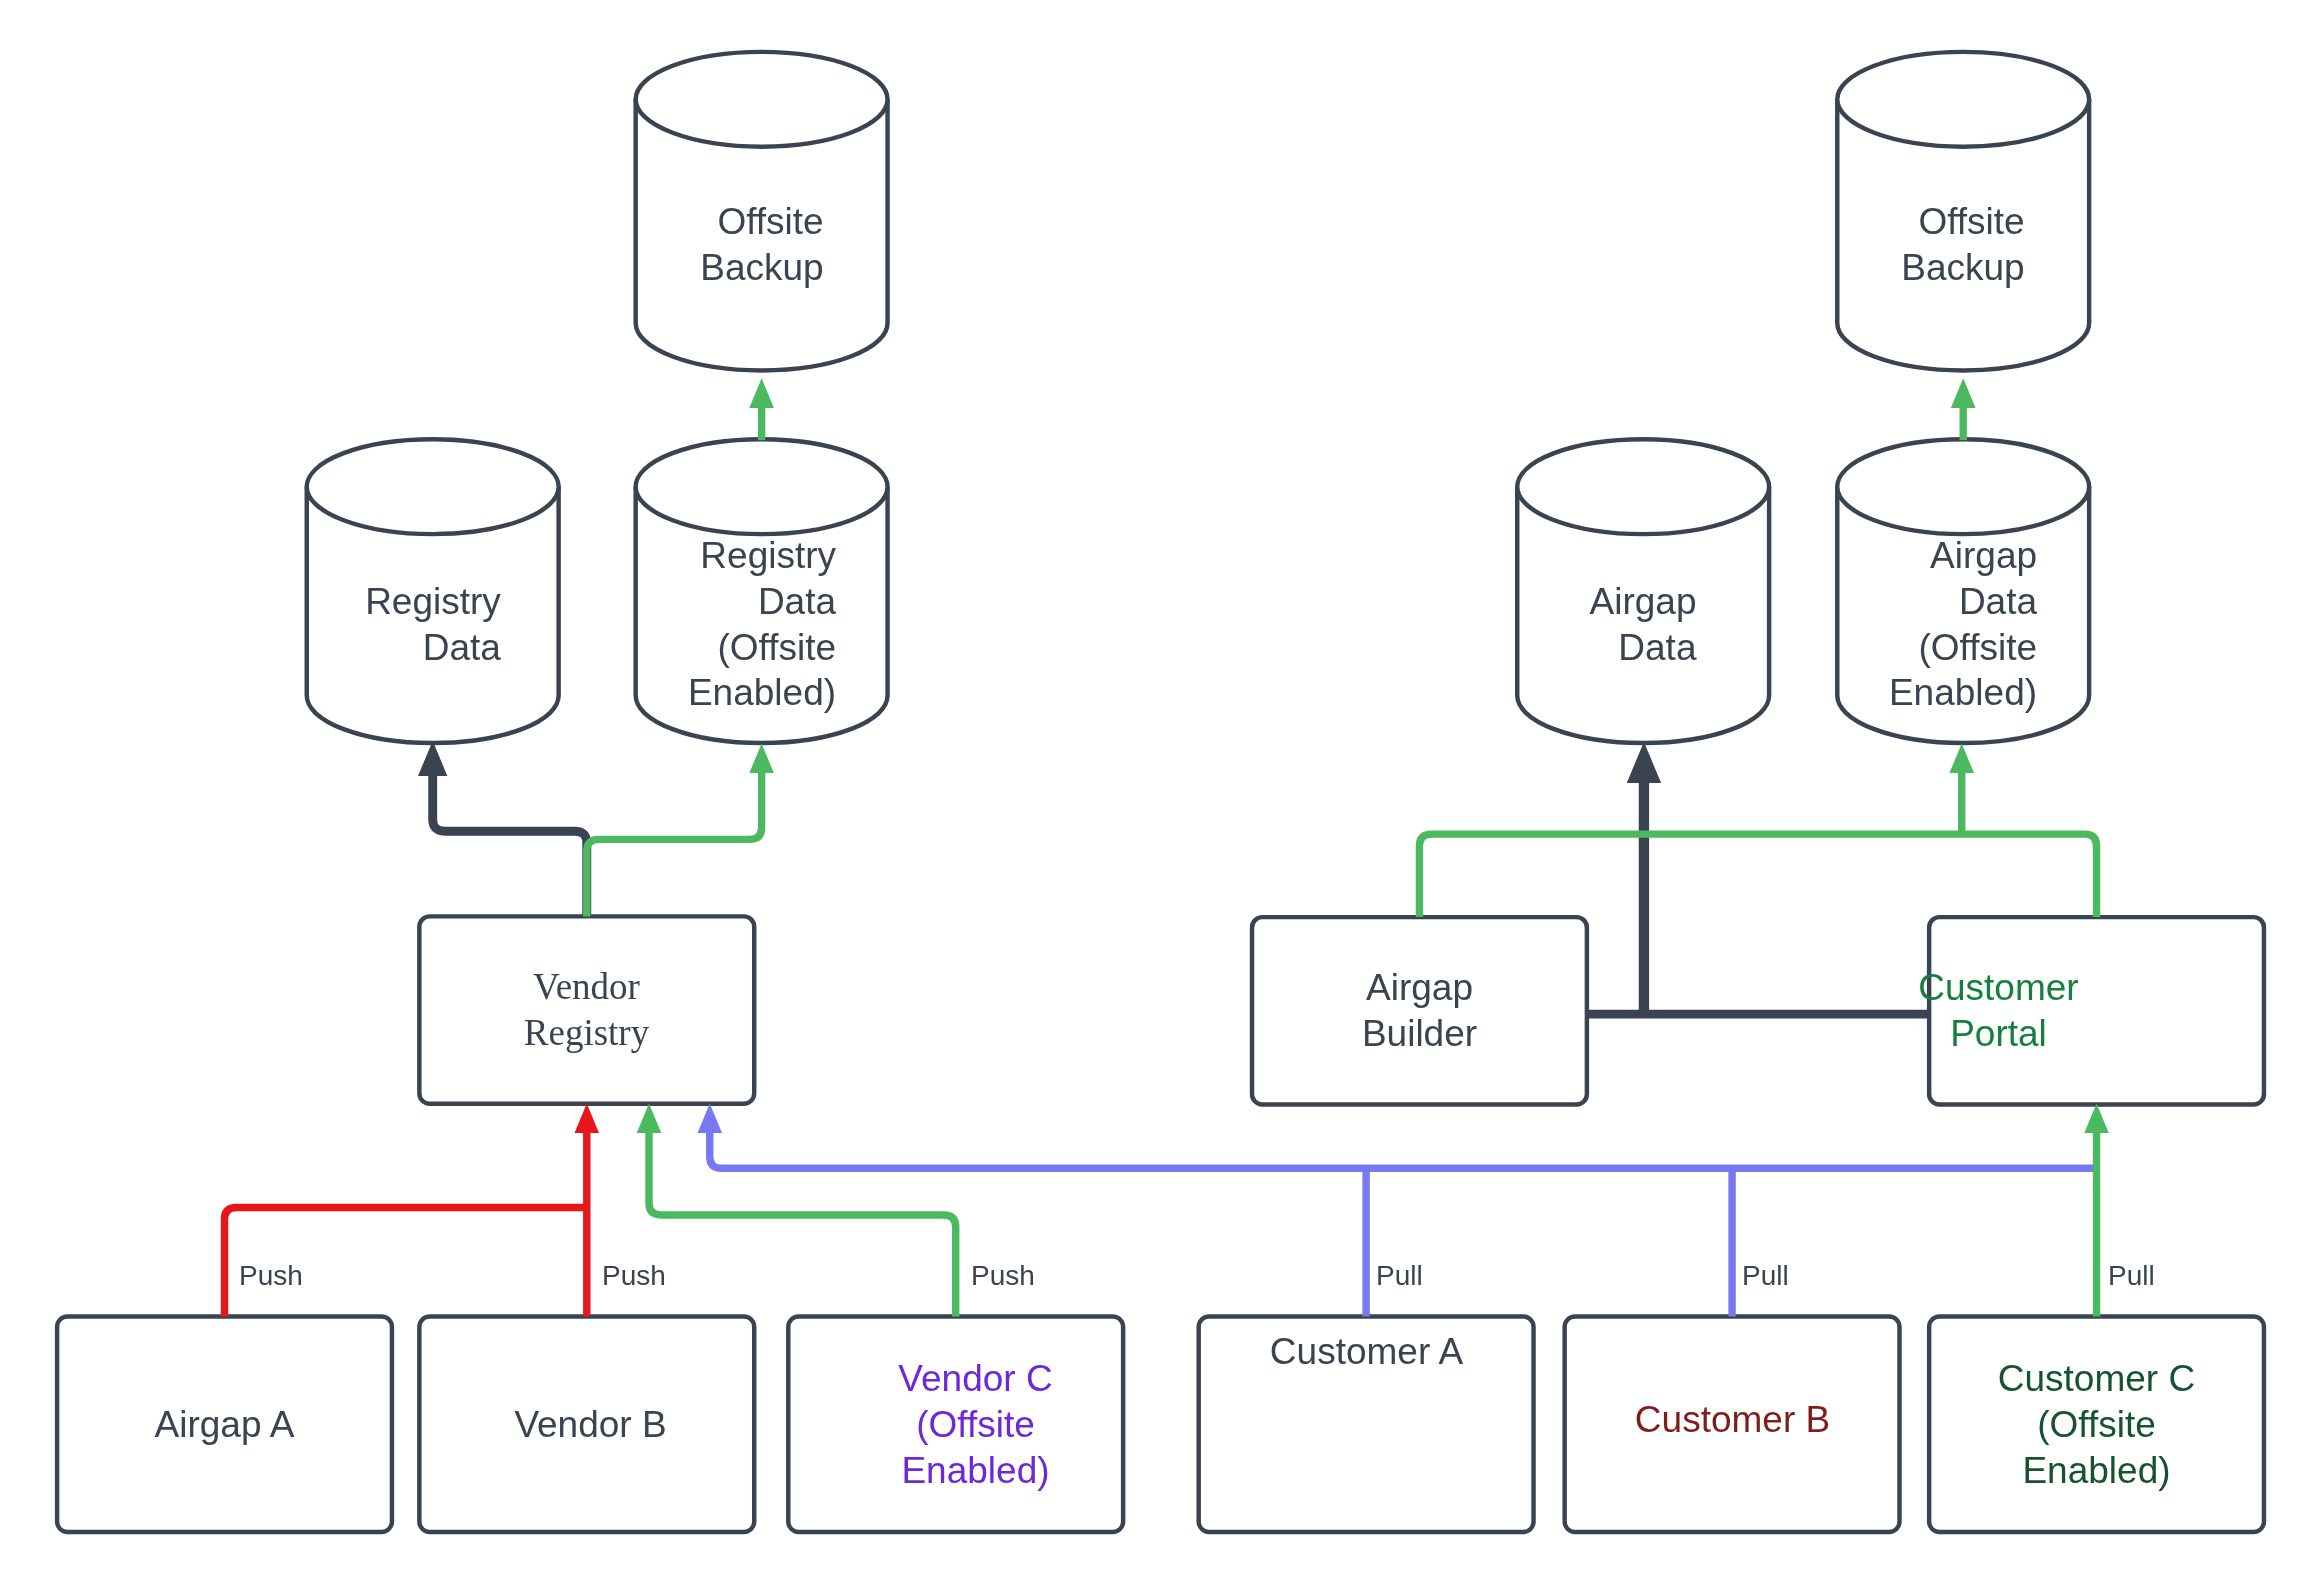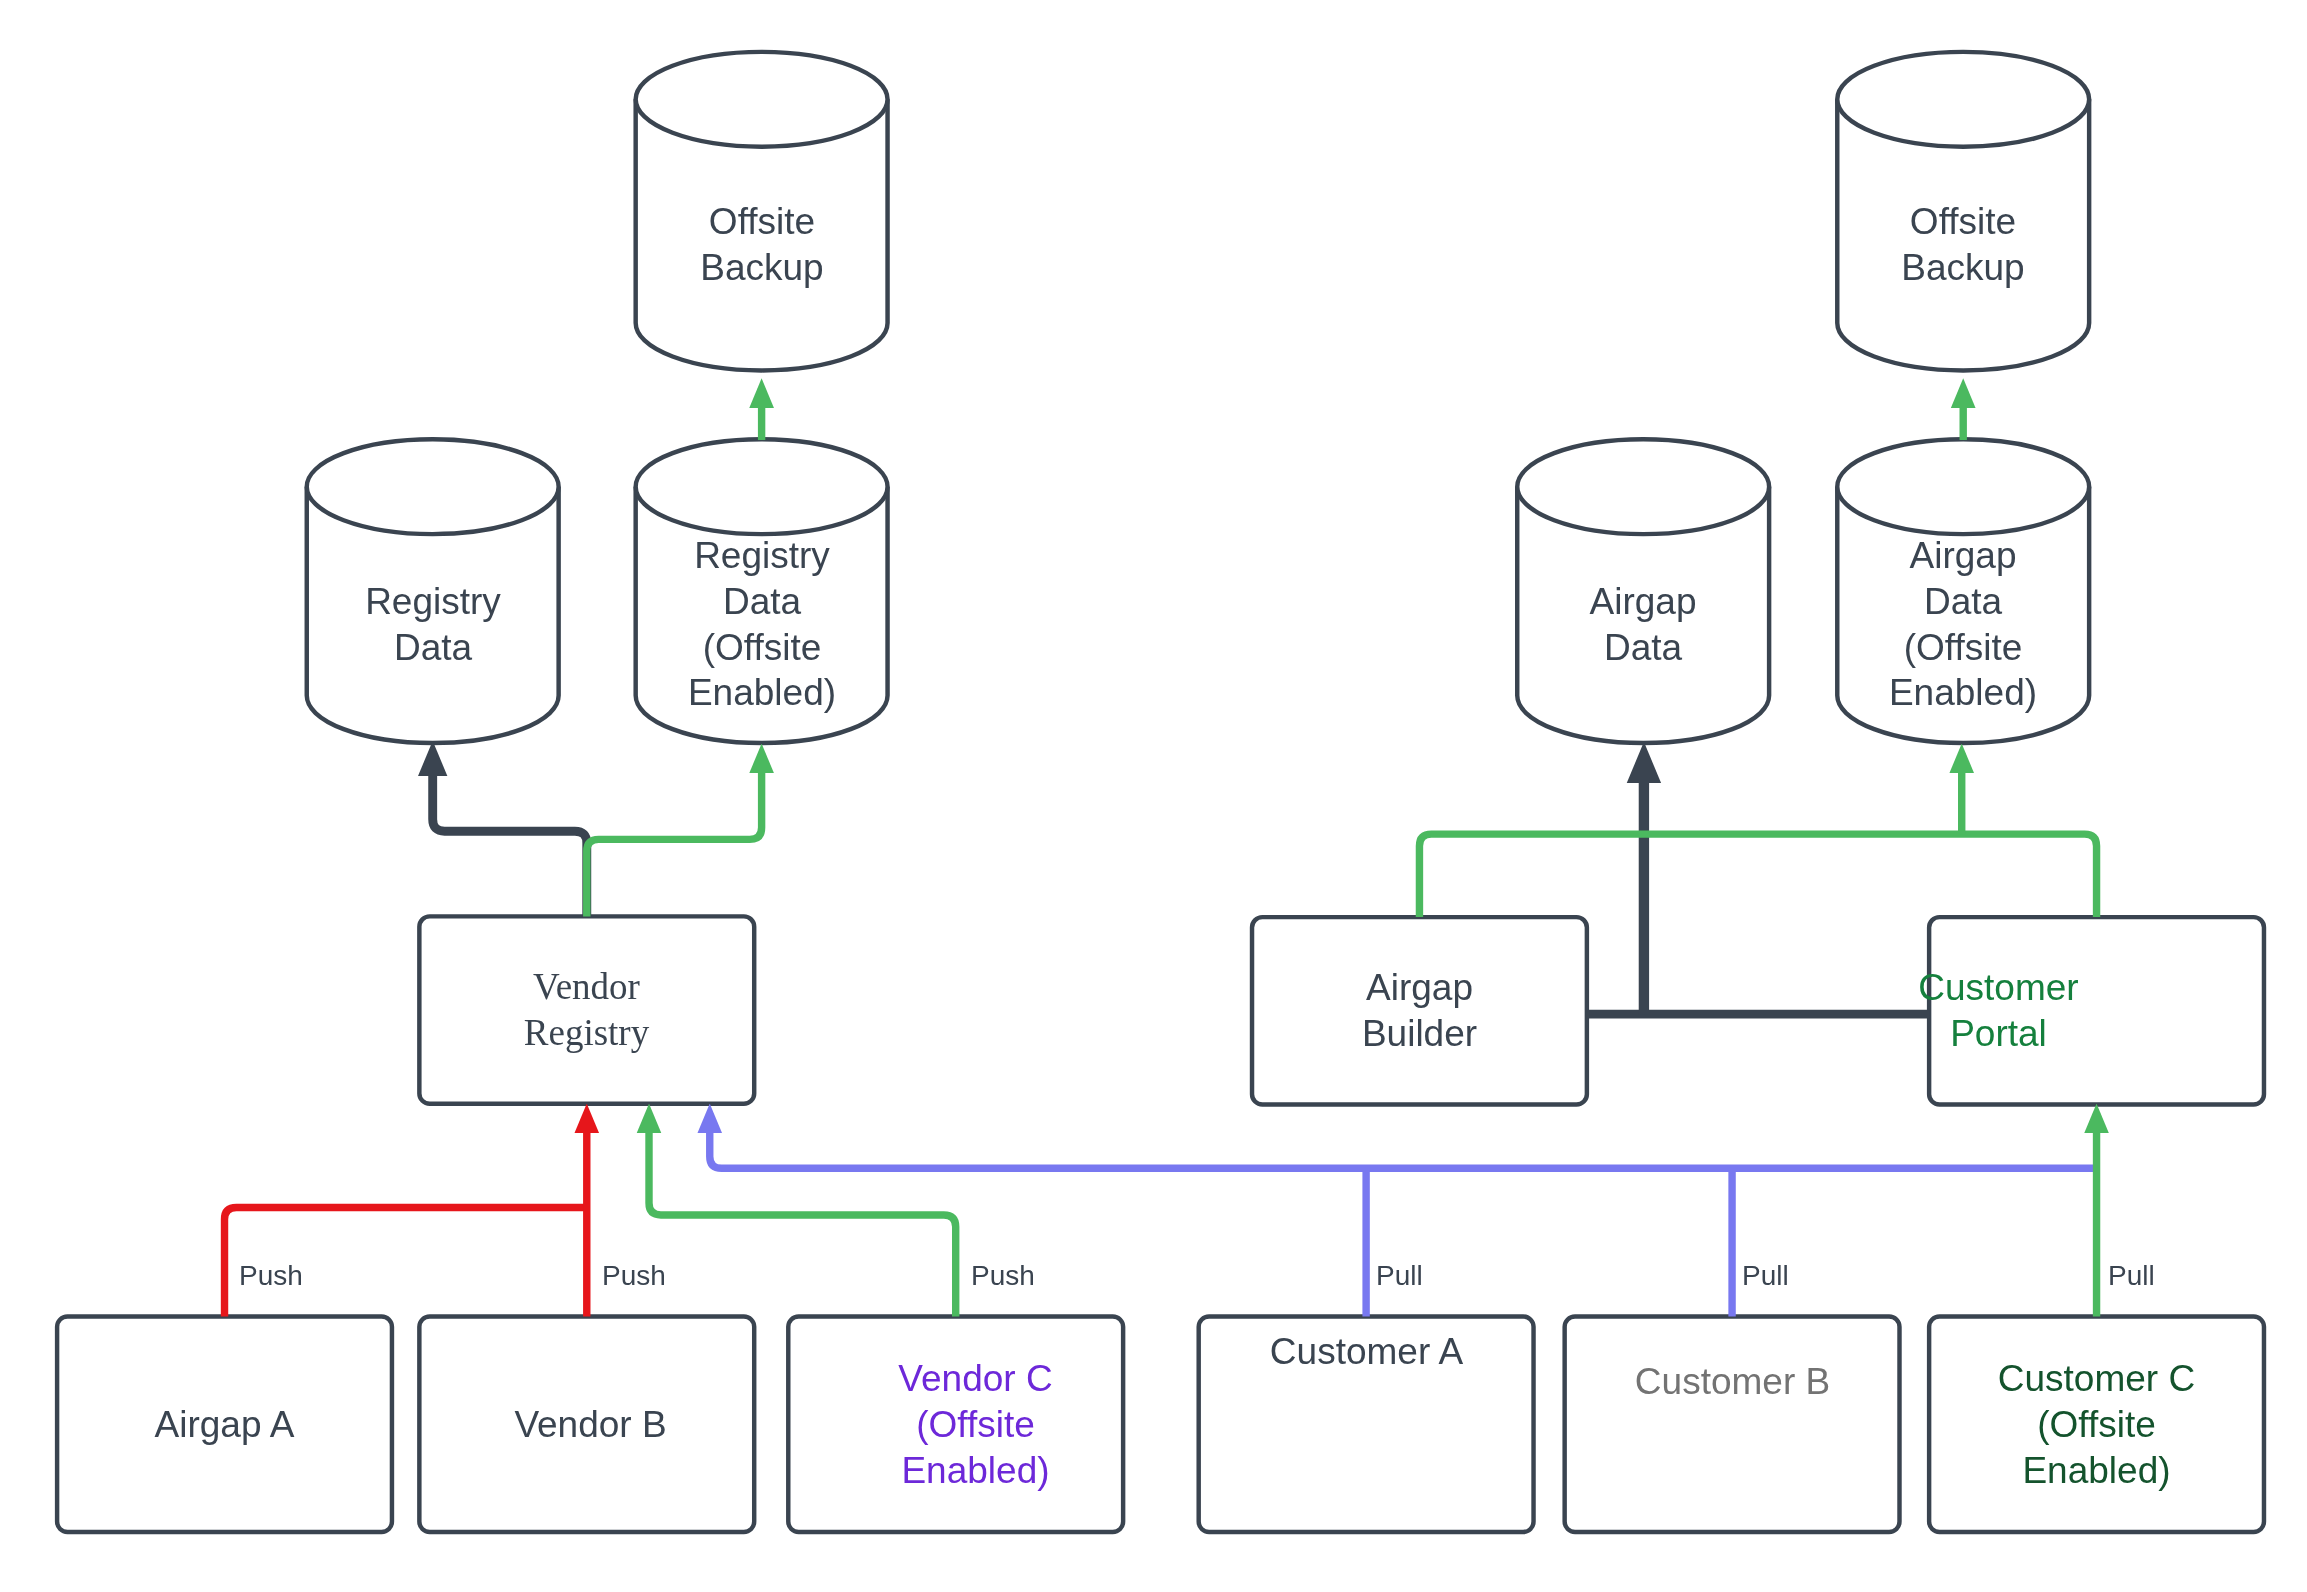--- a/index.html
+++ b/index.html
@@ -8,21 +8,21 @@
   #edges-svg{position:absolute; left:0; top:0;}
   .node-label{
     position:absolute;
     display:flex; align-items:center; justify-content:center;
     text-align:center;
     white-space:pre-line;
     font-size:37px; line-height:1.24;
     box-sizing:border-box;
     pointer-events:none;
   }
-  .node-label.cyl{ padding-top:67px; }
+  .node-label.cyl{ padding-top:67px;text-align:right; }
   .edge-label{
     position:absolute;
     font-size:28px; line-height:1.1;
     white-space:nowrap;
     pointer-events:none;
   }
 </style>
 </head>
 <body>
 
@@ -131,21 +131,21 @@
       <div class="node-label" style="left: 1252px; top: 917px; width: 335px; height: 187px; color: rgb(58, 68, 80);">Airgap
 Builder</div>
       <div class="node-label" style="left: 1831px; top: 917px; width: 335px; height: 187px; color: #15803d;">Customer
 Portal</div>
       <div class="node-label" style="left: 57px; top: 1317px; width: 335px; height: 216px; color: rgb(58, 68, 80);">Airgap A</div>
       <div class="node-label" style="left: 419px; top: 1317px; width: 335px; height: 216px; color: rgb(58, 68, 80); padding-left: 8px;">Vendor B</div>
       <div class="node-label" style="left: 808px; top: 1317px; width: 335px; height: 216px; color: #6d28d9;">Vendor C
 (Offsite
 Enabled)</div>
       <div class="node-label" style="left: 1199px; top: 1244px; width: 335px; height: 216px; color: rgb(58, 68, 80);">Customer A</div>
-      <div class="node-label" style="left: 1565px; top: 1274px; width: 335px; height: 216px; color: #737373;">Customer B</div>
+      <div class="node-label" style="left: 1565px; top: 1312px; width: 335px; height: 216px; color: #7f1d1d;">Customer B</div>
       <div class="node-label" style="left: 1929px; top: 1317px; width: 335px; height: 216px; color: #14532d;">Customer C
 (Offsite
 Enabled)</div>
       <div class="edge-label" style="left: 239px; top: 1261px; color: rgb(58, 68, 80);">Push</div>
       <div class="edge-label" style="left: 602px; top: 1261px; color: rgb(58, 68, 80);">Push</div>
       <div class="edge-label" style="left: 971px; top: 1261px; color: rgb(58, 68, 80);">Push</div>
       <div class="edge-label" style="left: 1376px; top: 1261px; color: rgb(58, 68, 80);">Pull</div>
       <div class="edge-label" style="left: 1742px; top: 1261px; color: rgb(58, 68, 80);">Pull</div>
       <div class="edge-label" style="left: 2108px; top: 1261px; color: rgb(58, 68, 80);">Pull</div>
     </div>

